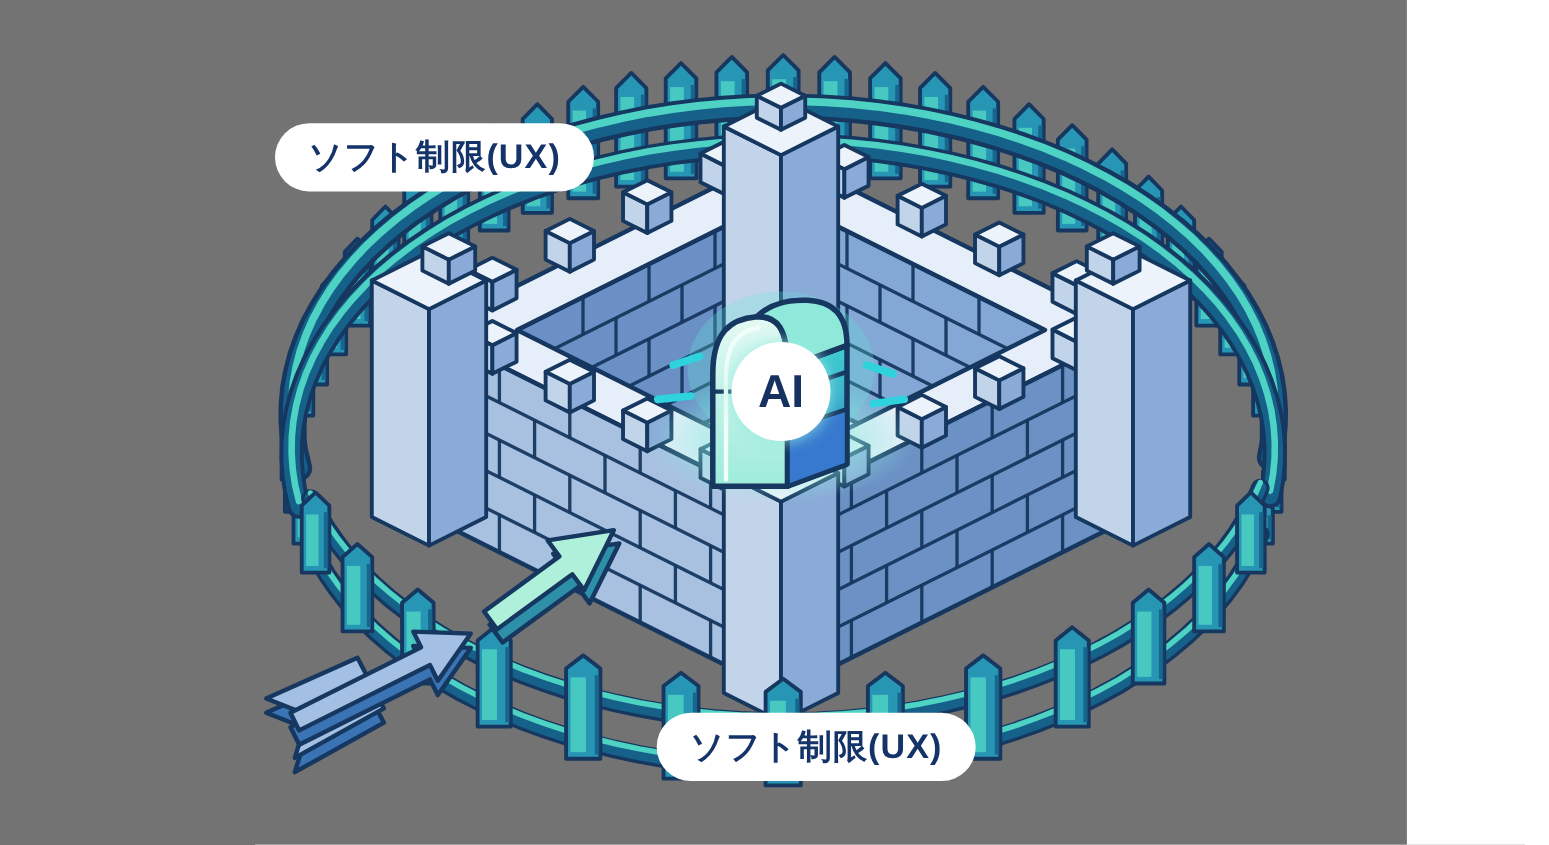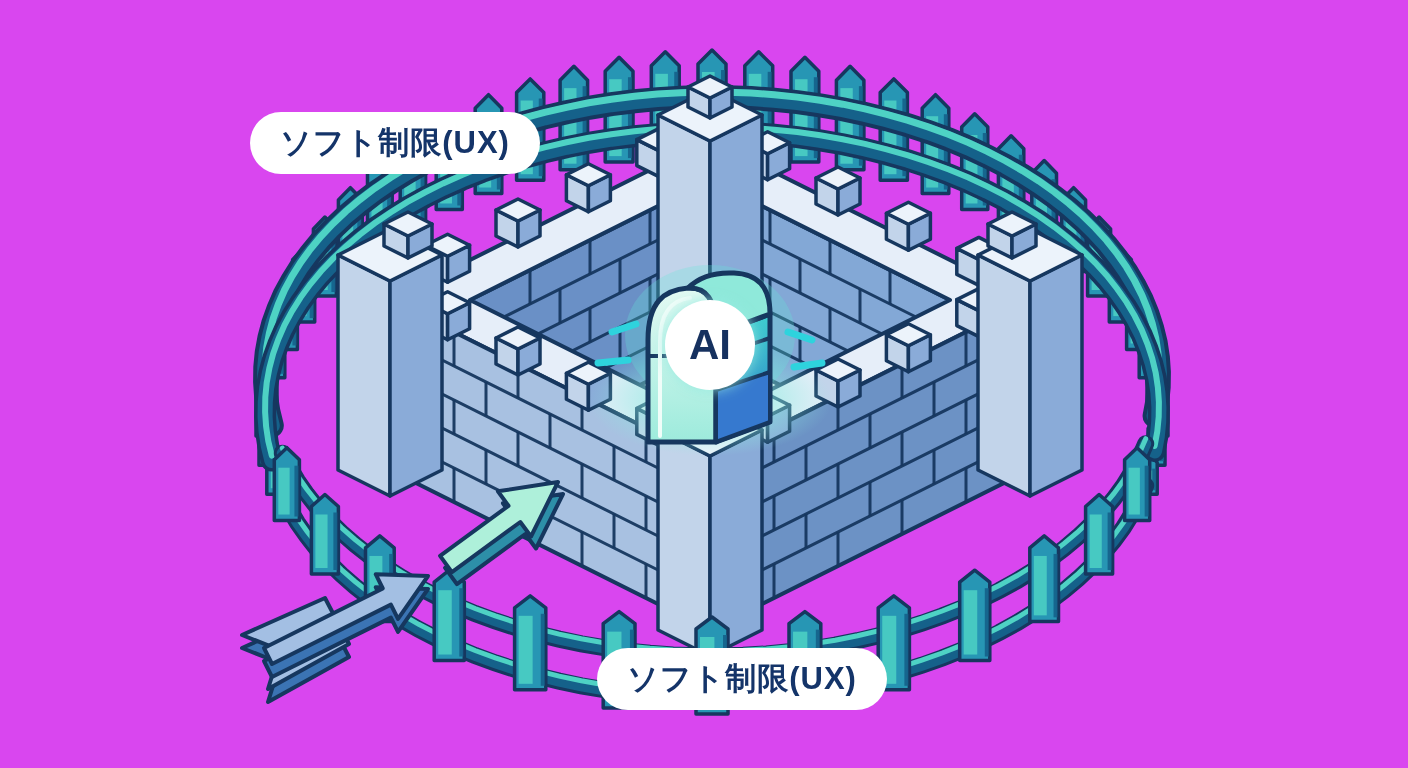--- a/index.html
+++ b/index.html
@@ -1,25 +1,25 @@
 <!DOCTYPE html>
 <html><head>
 <meta charset="utf-8">
 <style>
   html,body{margin:0;padding:0;}
-  .stage{position:relative;width:1408px;height:768px;background:#d946ef;overflow:hidden;
-         font-family:"Liberation Sans","DejaVu Sans",sans-serif;}
+  .stage{position:relative;width:1232px;height:768px;background:#737373;overflow:hidden;
+         font-family:"Liberation Sans","DejaVu Sans",sans-serif;padding-left:47px;}
   .stage svg{position:absolute;left:0;top:0;}
   .pill{position:absolute;display:inline-flex;align-items:center;justify-content:center;
         background:#ffffff;border-radius:44px;padding:10px 30px;
         font-weight:700;font-size:31px;color:#143469;letter-spacing:1px;white-space:nowrap;}
   #pill-top{left:250px;top:112px;}
   #pill-hard{left:788px;top:461px;}
   #pill-bottom{left:597px;top:648px;}
-  .ai-badge{position:absolute;left:665px;top:300px;width:90px;height:90px;border-radius:50%;
+  .ai-badge{position:absolute;left:665px;top:311px;width:90px;height:90px;border-radius:50%;
         background:#ffffff;display:flex;align-items:center;justify-content:center;
         font-weight:700;font-size:42px;color:#16315f;
         box-shadow:0 0 14px rgba(150,235,225,0.9);}
 </style>
 </head>
 <body>
 
 <div class="stage">
   <svg id="scene" width="1408" height="768" viewBox="0 0 1408 768">
     <defs>

